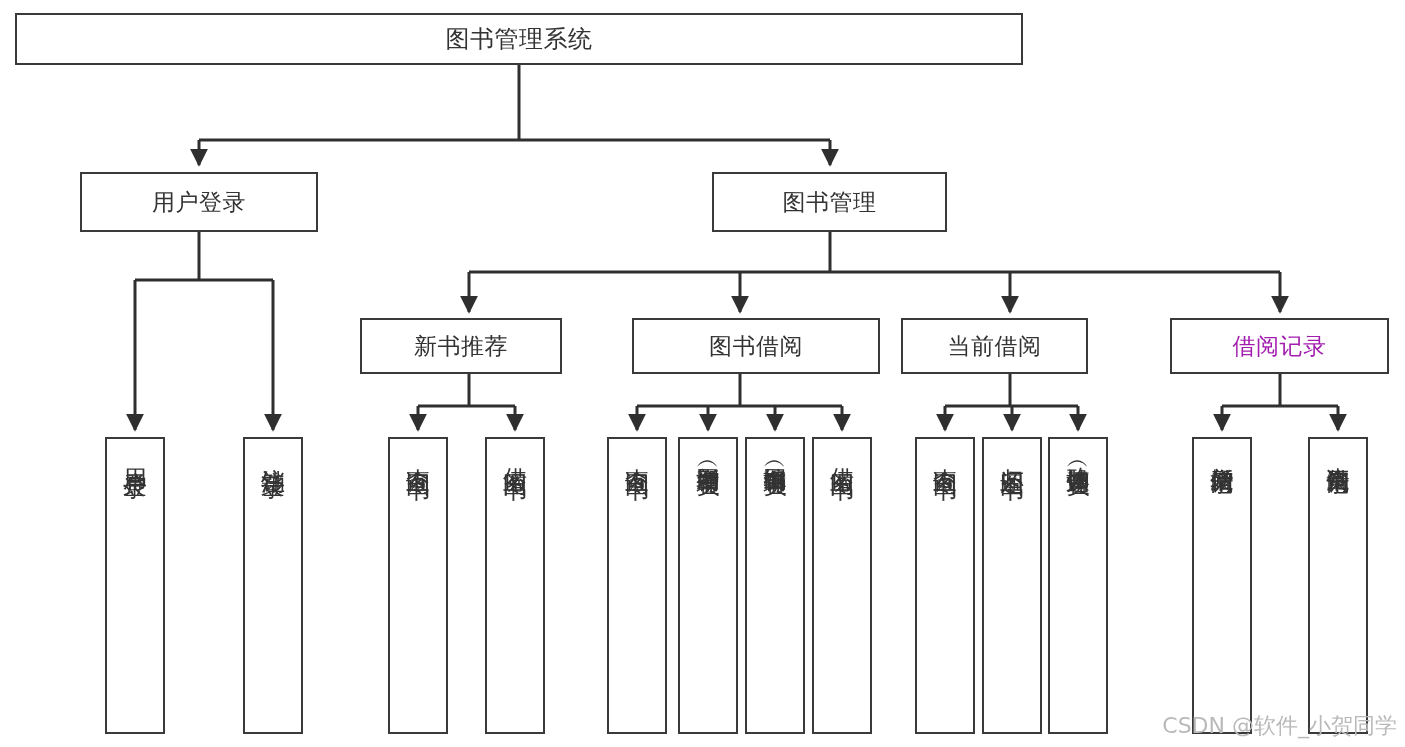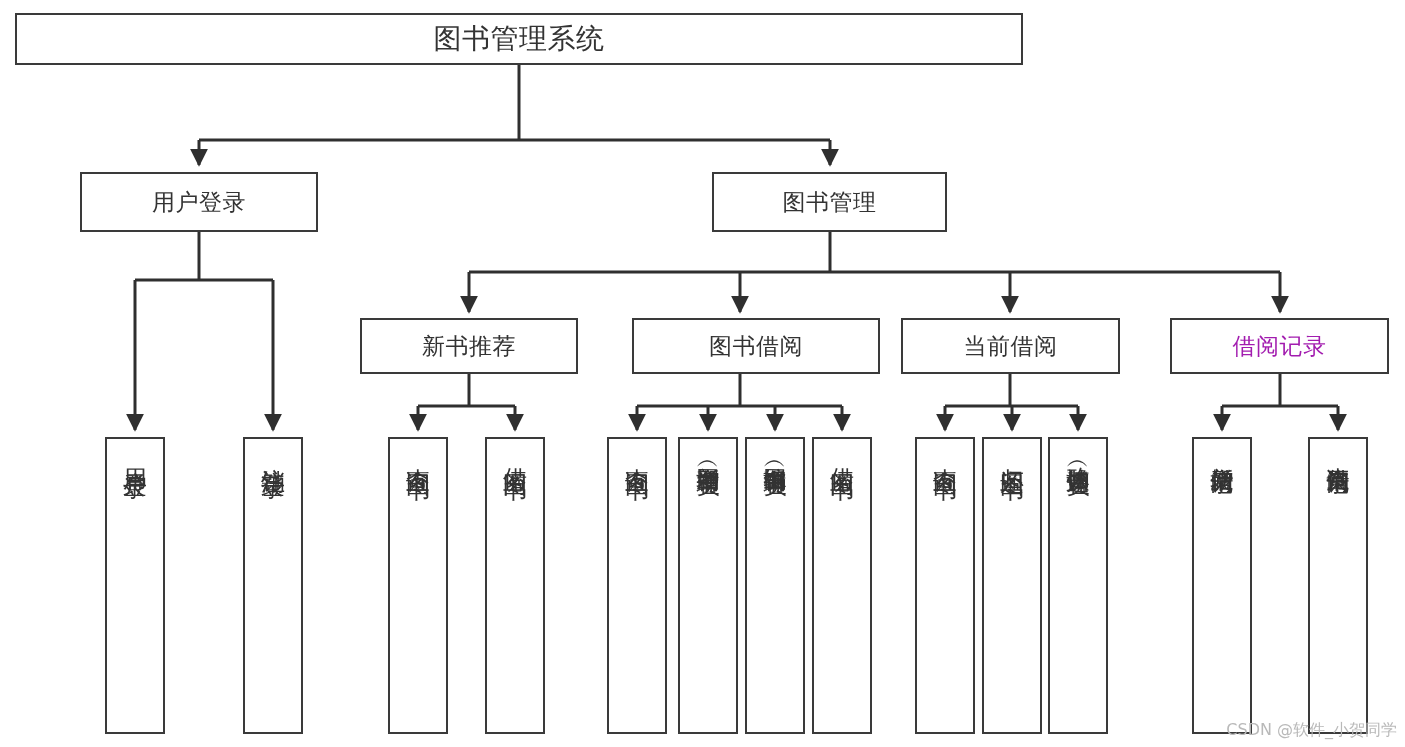--- a/index.html
+++ b/index.html
@@ -41,21 +41,21 @@
     text-align: center;
     line-height: 1.0;
   }
   
   .node.h .label {
     font-size: 23px;
     letter-spacing: 0.5px;
     white-space: nowrap;
   }
   .node.root .label {
-    font-size: 28px;
+    font-size: 24px;
   }
   
   .node.v {
     align-items: flex-start;
     justify-content: center;
     padding-top: 10px;
   }
   .node.v .label {
     writing-mode: vertical-rl;
     text-orientation: upright;
@@ -65,21 +65,21 @@
     white-space: nowrap;
   }
   .node.v.tall .label {
     font-size: 23px;
     letter-spacing: 1px;
   }
   .watermark {
     position: absolute;
     right: 8px;
     bottom: 6px;
-    font-size: 16px;
+    font-size: 22px;
     color: #b9b9b9;
     white-space: nowrap;
     z-index: 3;
   }
 </style>
 </head>
 <body>
 
 <div id="canvas">
 
@@ -137,27 +137,27 @@
     <span class="label">图书管理系统</span>
   </div>
 
   <div class="node h" style="left: 80px; top: 172px; width: 238px; height: 60px; border-color: rgb(58, 58, 58); background: rgb(255, 255, 255); color: rgb(51, 51, 51);">
     <span class="label">用户登录</span>
   </div>
   <div class="node h" style="left: 712px; top: 172px; width: 235px; height: 60px; border-color: rgb(58, 58, 58); background: rgb(255, 255, 255); color: rgb(51, 51, 51);">
     <span class="label">图书管理</span>
   </div>
 
-  <div class="node h" style="left: 360px; top: 318px; width: 218px; height: 56px; border-color: rgb(58, 58, 58); background: rgb(255, 255, 255); color: rgb(51, 51, 51);">
+  <div class="node h" style="left: 360px; top: 318px; width: 202px; height: 56px; border-color: rgb(58, 58, 58); background: rgb(255, 255, 255); color: rgb(51, 51, 51);">
     <span class="label">新书推荐</span>
   </div>
   <div class="node h" style="left: 632px; top: 318px; width: 248px; height: 56px; border-color: rgb(58, 58, 58); background: rgb(255, 255, 255); color: rgb(51, 51, 51);">
     <span class="label">图书借阅</span>
   </div>
-  <div class="node h" style="left: 901px; top: 318px; width: 219px; height: 56px; border-color: rgb(58, 58, 58); background: rgb(255, 255, 255); color: rgb(51, 51, 51);">
+  <div class="node h" style="left: 901px; top: 318px; width: 187px; height: 56px; border-color: rgb(58, 58, 58); background: rgb(255, 255, 255); color: rgb(51, 51, 51);">
     <span class="label">当前借阅</span>
   </div>
   <div class="node h" style="left: 1170px; top: 318px; width: 219px; height: 56px; border-color: rgb(58, 58, 58); background: rgb(255, 255, 255); color: #a21caf;">
     <span class="label">借阅记录</span>
   </div>
 
   <div class="node v" style="left: 105px; top: 437px; width: 60px; height: 297px; border-color: rgb(58, 58, 58); background: rgb(255, 255, 255); color: rgb(51, 51, 51);">
     <span class="label">用户登录</span>
   </div>
   <div class="node v" style="left: 243px; top: 437px; width: 60px; height: 297px; border-color: rgb(58, 58, 58); background: rgb(255, 255, 255); color: rgb(51, 51, 51);">

